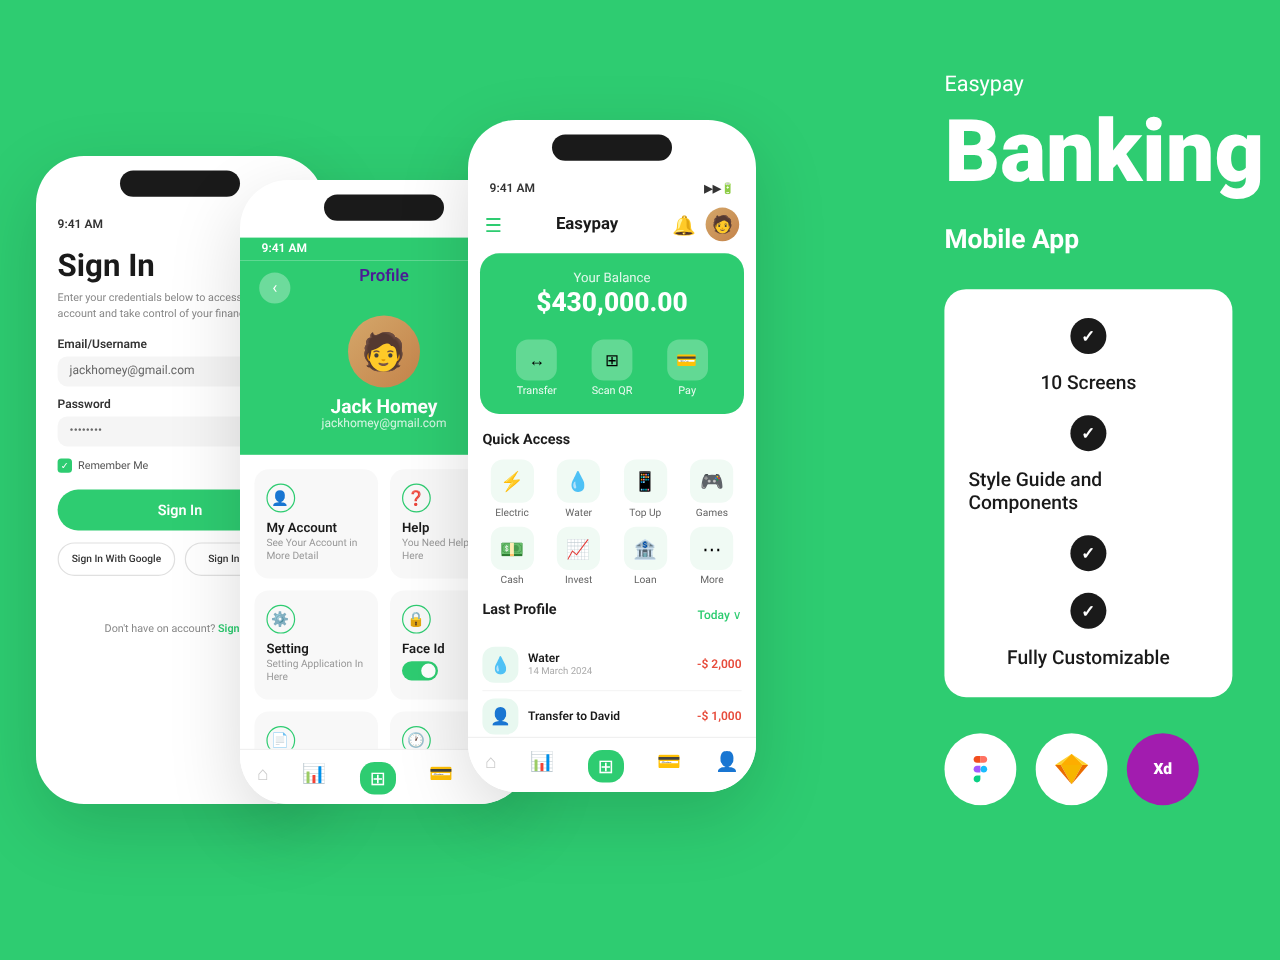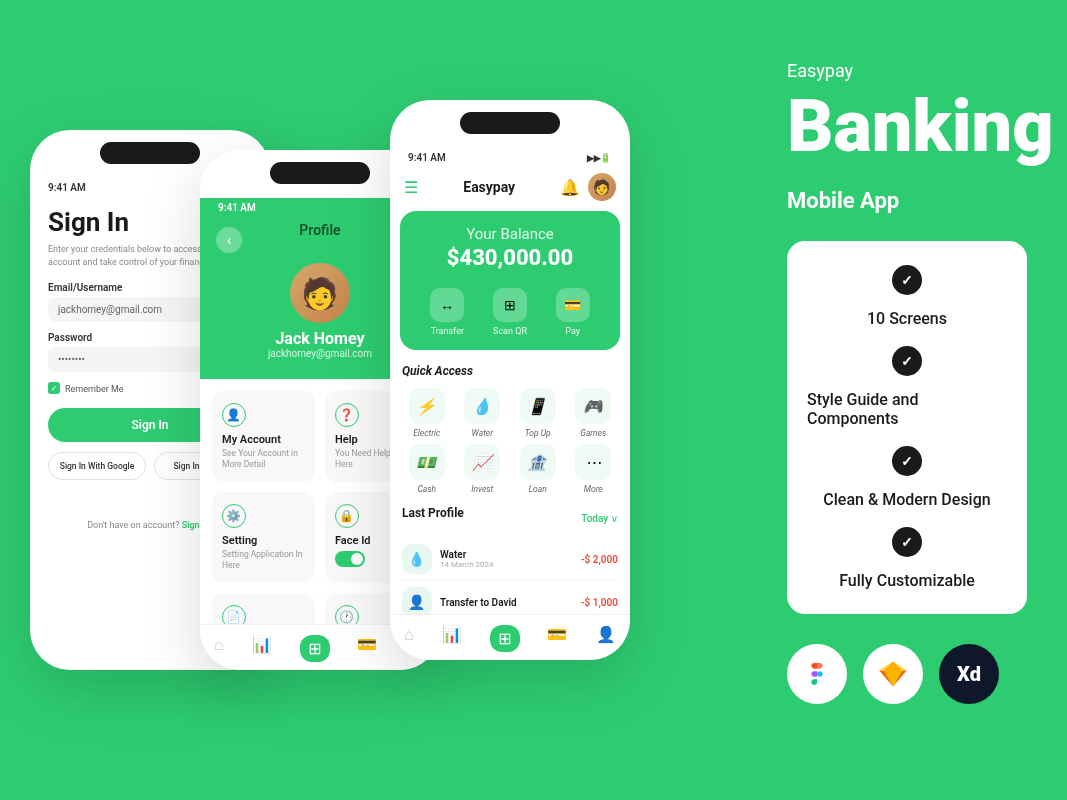--- a/index.html
+++ b/index.html
@@ -290,21 +290,21 @@
       background: rgba(255,255,255,0.3);
       display: flex;
       align-items: center;
       justify-content: center;
       color: #fff;
       font-size: 14px;
       cursor: pointer;
     }
 
     .profile-title {
-      color: #14532d;
+      color: #4c1d95;
       font-size: 14px;
       font-weight: 600;
       margin-top: -20px;
     }
 
     .profile-avatar {
       width: 60px;
       height: 60px;
       border-radius: 50%;
       background: linear-gradient(135deg, #d4a76a, #c4834a);
@@ -456,21 +456,21 @@
     .balance-card {
       background: #2ECC71;
       margin: 6px 10px;
       border-radius: 16px;
       padding: 14px 16px;
       text-align: center;
     }
 
     .balance-label {
       color: rgba(255,255,255,0.85);
-      font-size: 15px;
+      font-size: 11px;
     }
 
     .balance-amount {
       color: #fff;
       font-size: 22px;
       font-weight: 800;
       margin: 2px 0 18px;
     }
 
     .balance-actions {
@@ -496,21 +496,20 @@
       font-size: 14px;
     }
 
     .bal-action-label {
       color: rgba(255,255,255,0.9);
       font-size: 9px;
     }
 
     .quick-access {
       padding: 8px 12px 4px;
-      font-style: italic;
     }
 
     .section-title {
       font-size: 12px;
       font-weight: 700;
       color: #1a1a1a;
       margin-bottom: 10px;
     }
 
     .quick-grid {
@@ -813,21 +812,20 @@
     <div class="feature-item">
       <div class="feature-check"></div>
       <span class="feature-text">10 Screens</span>
     </div>
     <div class="feature-item">
       <div class="feature-check"></div>
       <span class="feature-text">Style Guide and Components</span>
     </div>
     <div class="feature-item">
       <div class="feature-check"></div>
-      <span class="feature-text">Clean &amp; Modern Design</span>
     </div>
     <div class="feature-item">
       <div class="feature-check"></div>
       <span class="feature-text">Fully Customizable</span>
     </div>
   </div>
 
   <div class="tools-row">
     <div class="tool-icon tool-figma">
       <svg width="28" height="28" viewBox="0 0 38 57" fill="none" xmlns="http://www.w3.org/2000/svg">
@@ -841,15 +839,15 @@
     <div class="tool-icon tool-sketch">
       <svg width="30" height="28" viewBox="0 0 50 46" fill="none" xmlns="http://www.w3.org/2000/svg">
         <path d="M10 17L25 44L40 17L25 2L10 17Z" fill="#F7B500"></path>
         <path d="M2 17H10L25 44L2 17Z" fill="#EA6C00"></path>
         <path d="M48 17H40L25 44L48 17Z" fill="#EA6C00"></path>
         <path d="M10 17L25 2L40 17H10Z" fill="#FDAD00"></path>
         <path d="M2 17L10 17L25 2L2 17Z" fill="#FDD231"></path>
         <path d="M48 17L40 17L25 2L48 17Z" fill="#FDD231"></path>
       </svg>
     </div>
-    <div class="tool-icon tool-xd" style="background:#0f172a;color:#fff;font-size:20px;font-weight:900;border:none;">Xd</div>
+    <div class="tool-icon tool-xd" style="background:#a21caf;color:#fff;font-size:13px;font-weight:900;border:none;">Xd</div>
   </div>
 </div>
 
 </body></html>

